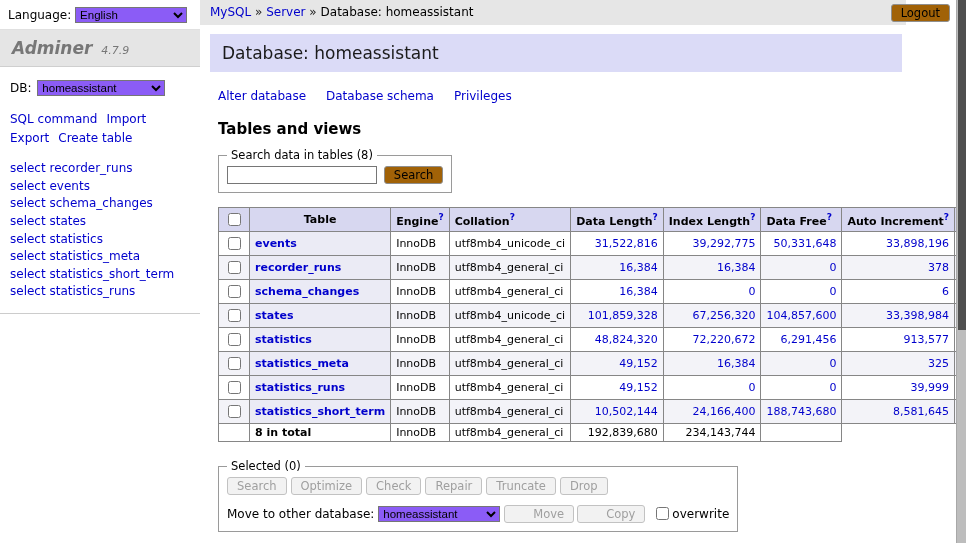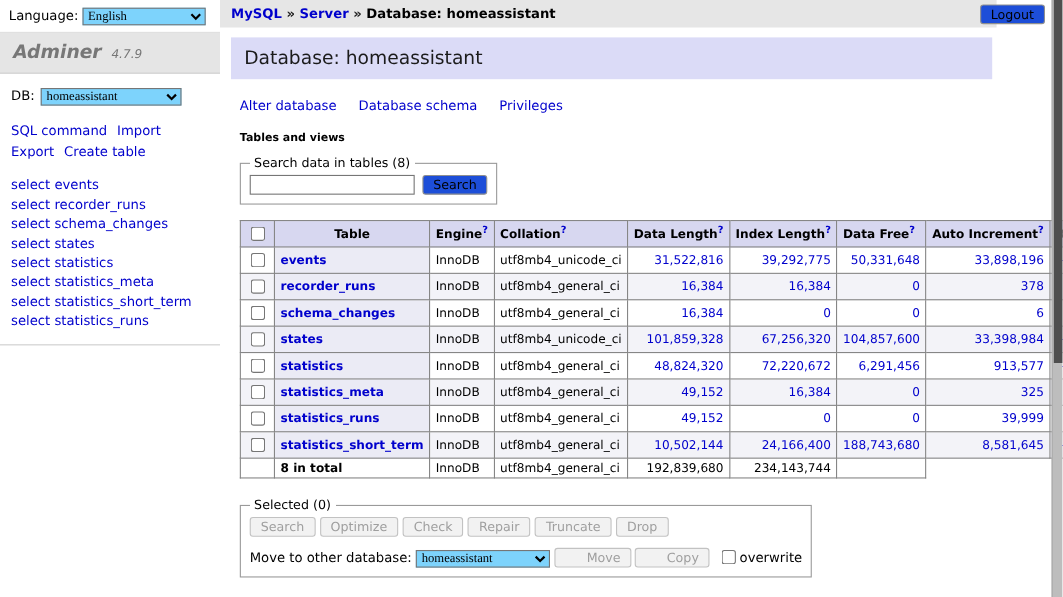--- a/index.html
+++ b/index.html
@@ -9,47 +9,47 @@
     background: #fff; color: #000;
     font-family: "DejaVu Sans", "Liberation Sans", sans-serif; font-size: 12px;
   }
   a { color: var(--link, #0000cc); text-decoration: none; cursor: pointer; }
 
   
   .scrollbar { position: absolute; top: 0; right: 0; width: 10px; height: 100%; background: #bdbdbd; border-left: 1px solid #a8a8a8; }
   .scroll-thumb { position: absolute; top: 0; left: 1px; width: 8px; height: 330px; background: #4f4f4f; }
 
   
-  button { font-family: inherit; font-size: 11.5px; padding: 1px 9px; background: #1d4ed8; border: 1px solid #8f8f8f; border-radius: 3px; color: #000; cursor: pointer; }
+  button { font-family: inherit; font-size: 11.5px; padding: 1px 9px; background: #a16207; border: 1px solid #8f8f8f; border-radius: 3px; color: #000; cursor: pointer; }
   button:disabled { color: #9f9f9f; border-color: #c2c2c2; background: #f2f2f2; cursor: default; }
   .logout-btn { position: absolute; top: 4px; right: 16px; }
 
-  select { font-family: Liberation Serif, serif; font-size: 11.5px; border: 1px solid #767676; background: #7dd3fc; }
+  select { font-family: Liberation Sans, sans-serif; font-size: 11.5px; border: 1px solid #767676; background: #8b5cf6; }
 
   
   .sidebar { position: absolute; top: 0; left: 0; width: 200px; height: 100%; background: #fff; }
   .lang-bar { padding: 7px 8px 6px; }
   .lang-bar select { width: 112px; }
   .sidebar h1 { margin: 0; background: #e5e5e5; border-bottom: 1px solid #cfcfcf; border-top: 1px solid #e0e0e0; padding: 8px 12px; font-size: 17px; color: #777; font-style: italic; font-weight: bold; }
   .app-version { font-size: 11px; font-weight: normal; margin-left: 3px; }
   .db-row { padding: 13px 10px 0; }
   .db-row select { width: 128px; margin-left: 2px; }
   .side-actions { margin: 14px 0 0; padding: 0 10px; line-height: 1.6; }
   .side-actions a { margin-right: 9px; }
   .side-tables { margin-top: 12px; padding: 0 10px 12px; border-bottom: 1px solid #ccc; }
   .side-tables p { margin: 0 0 1px; line-height: 1.38; }
 
   
   .main { margin-left: 200px; margin-right: 60px; }
-  .breadcrumb { background: var(--breadcrumb-bg, #e6e6e6); padding: 5px 10px 6px; font-weight: bold; }
+  .breadcrumb { background: var(--breadcrumb-bg, #e6e6e6); padding: 5px 10px 6px; }
   .bc-sep { color: #222; }
   .page-title { margin: 9px 4px 0 10px; background: var(--title-bg, #dbdbf7); padding: 9px 12px; font-size: 17px; font-weight: normal; color: #1b1b1b; }
   .db-actions { margin: 17px 0 0 18px; }
   .db-actions a { margin-right: 20px; }
-  .section-heading { margin: 17px 0 10px 18px; font-size: 10px; font-weight: bold; }
+  .section-heading { margin: 17px 0 10px 18px; font-size: 15px; font-weight: bold; }
 
   fieldset { display: inline-block; border: 1px solid #9a9a9a; padding: 4px 8px 8px; margin: 0 0 0 18px; }
   legend { padding: 0 4px; font-size: 11.5px; }
   .search-fs .search-input { width: 150px; padding: 1px 3px; border: 1px solid #767676; font-family: inherit; font-size: 11.5px; }
   .search-fs button { margin-left: 3px; }
 
   
   .tables { border-collapse: collapse; margin: 14px 0 0 18px; font-size: 11px; }
   .tables th, .tables td { border: 1px solid #868686; padding: 2px 5px; white-space: nowrap; height: 16px; }
   .tables thead th { background: var(--table-header-bg, #d7d7f0); font-weight: bold; text-align: left; }
@@ -95,22 +95,22 @@
       <span class="app-version">4.7.9</span>
     </h1>
     <div class="db-row">
       <span>DB:</span>
       <select>
         <option>homeassistant</option>
       </select>
     </div>
     <p class="side-actions"><a href="javascript:void(0)">SQL command</a><a href="javascript:void(0)">Import</a><br><a href="javascript:void(0)">Export</a><a href="javascript:void(0)">Create table</a></p>
     <div class="side-tables">
+        <p><a href="javascript:void(0)">select recorder_runs</a></p>
         <p><a href="javascript:void(0)">select events</a></p>
-        <p><a href="javascript:void(0)">select recorder_runs</a></p>
         <p><a href="javascript:void(0)">select schema_changes</a></p>
         <p><a href="javascript:void(0)">select states</a></p>
         <p><a href="javascript:void(0)">select statistics</a></p>
         <p><a href="javascript:void(0)">select statistics_meta</a></p>
         <p><a href="javascript:void(0)">select statistics_short_term</a></p>
         <p><a href="javascript:void(0)">select statistics_runs</a></p>
       </div>
   </div>
 
   <div class="main">

